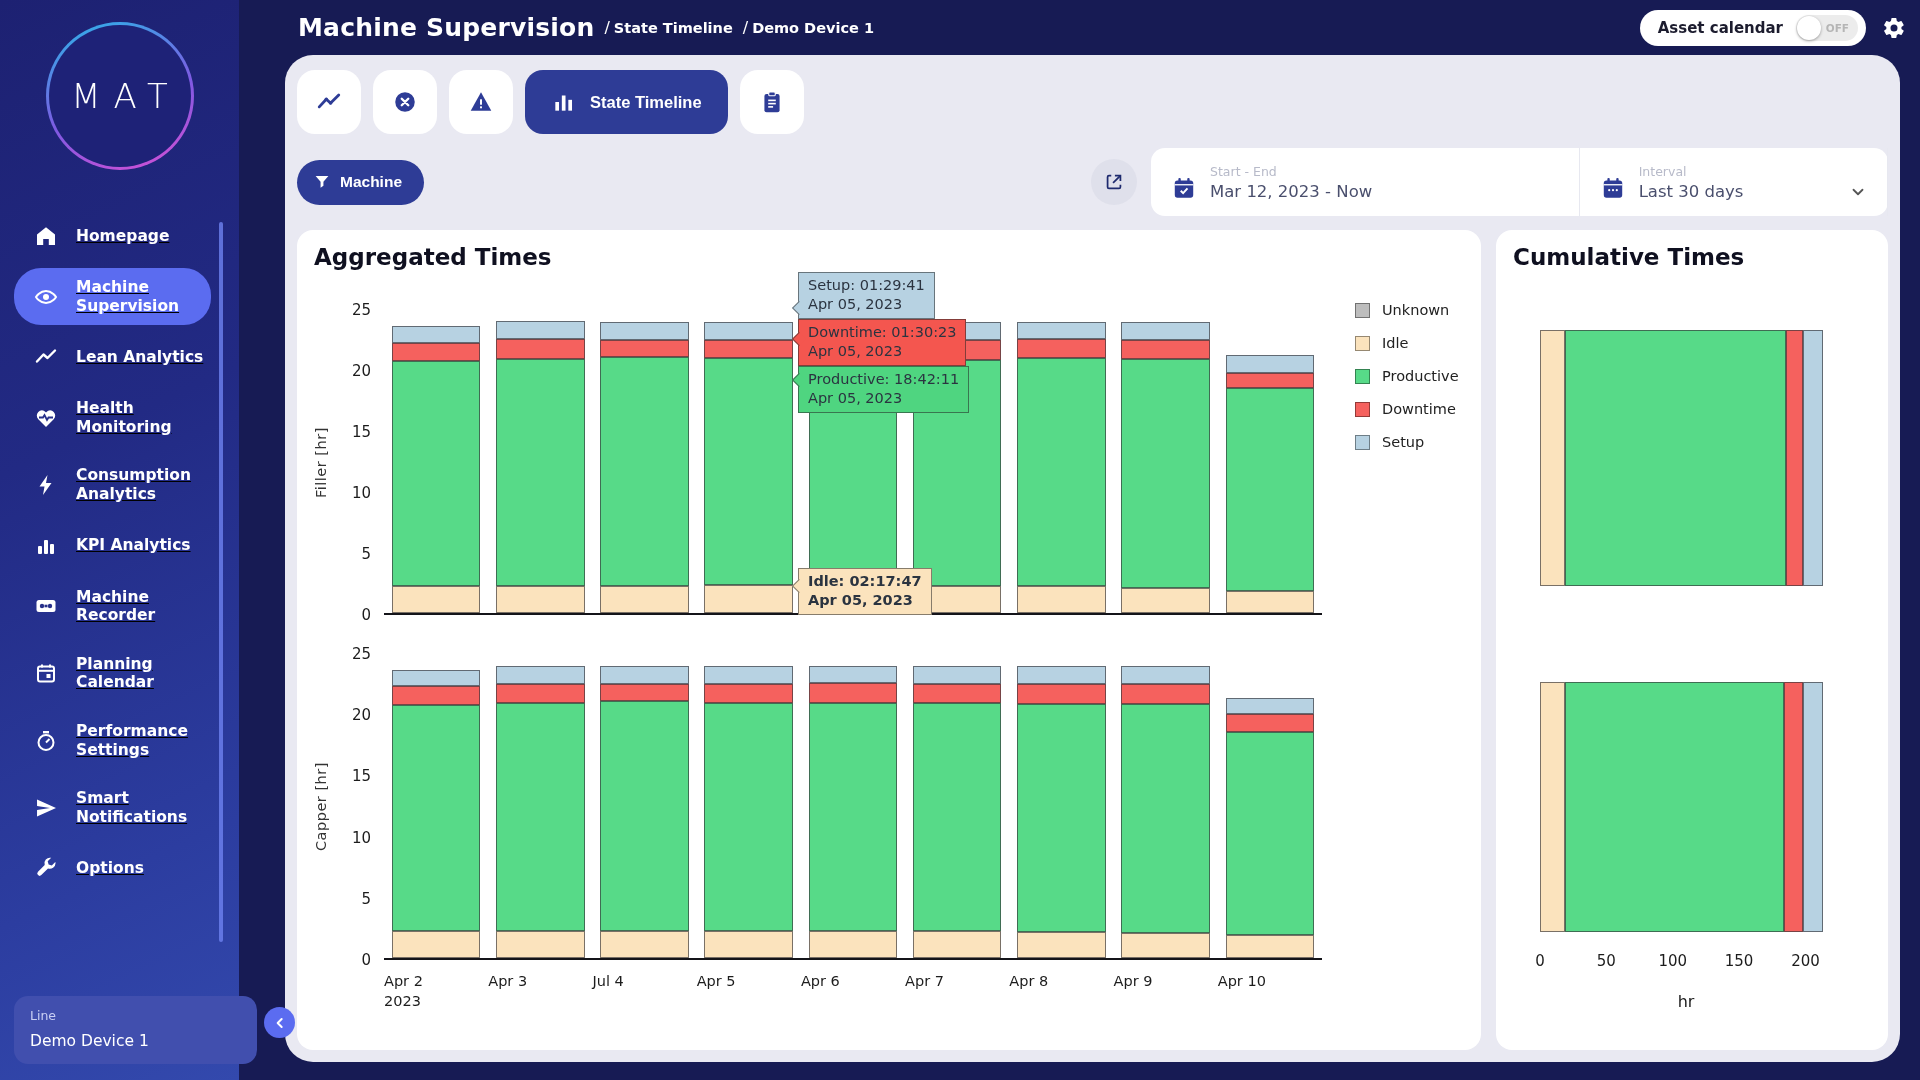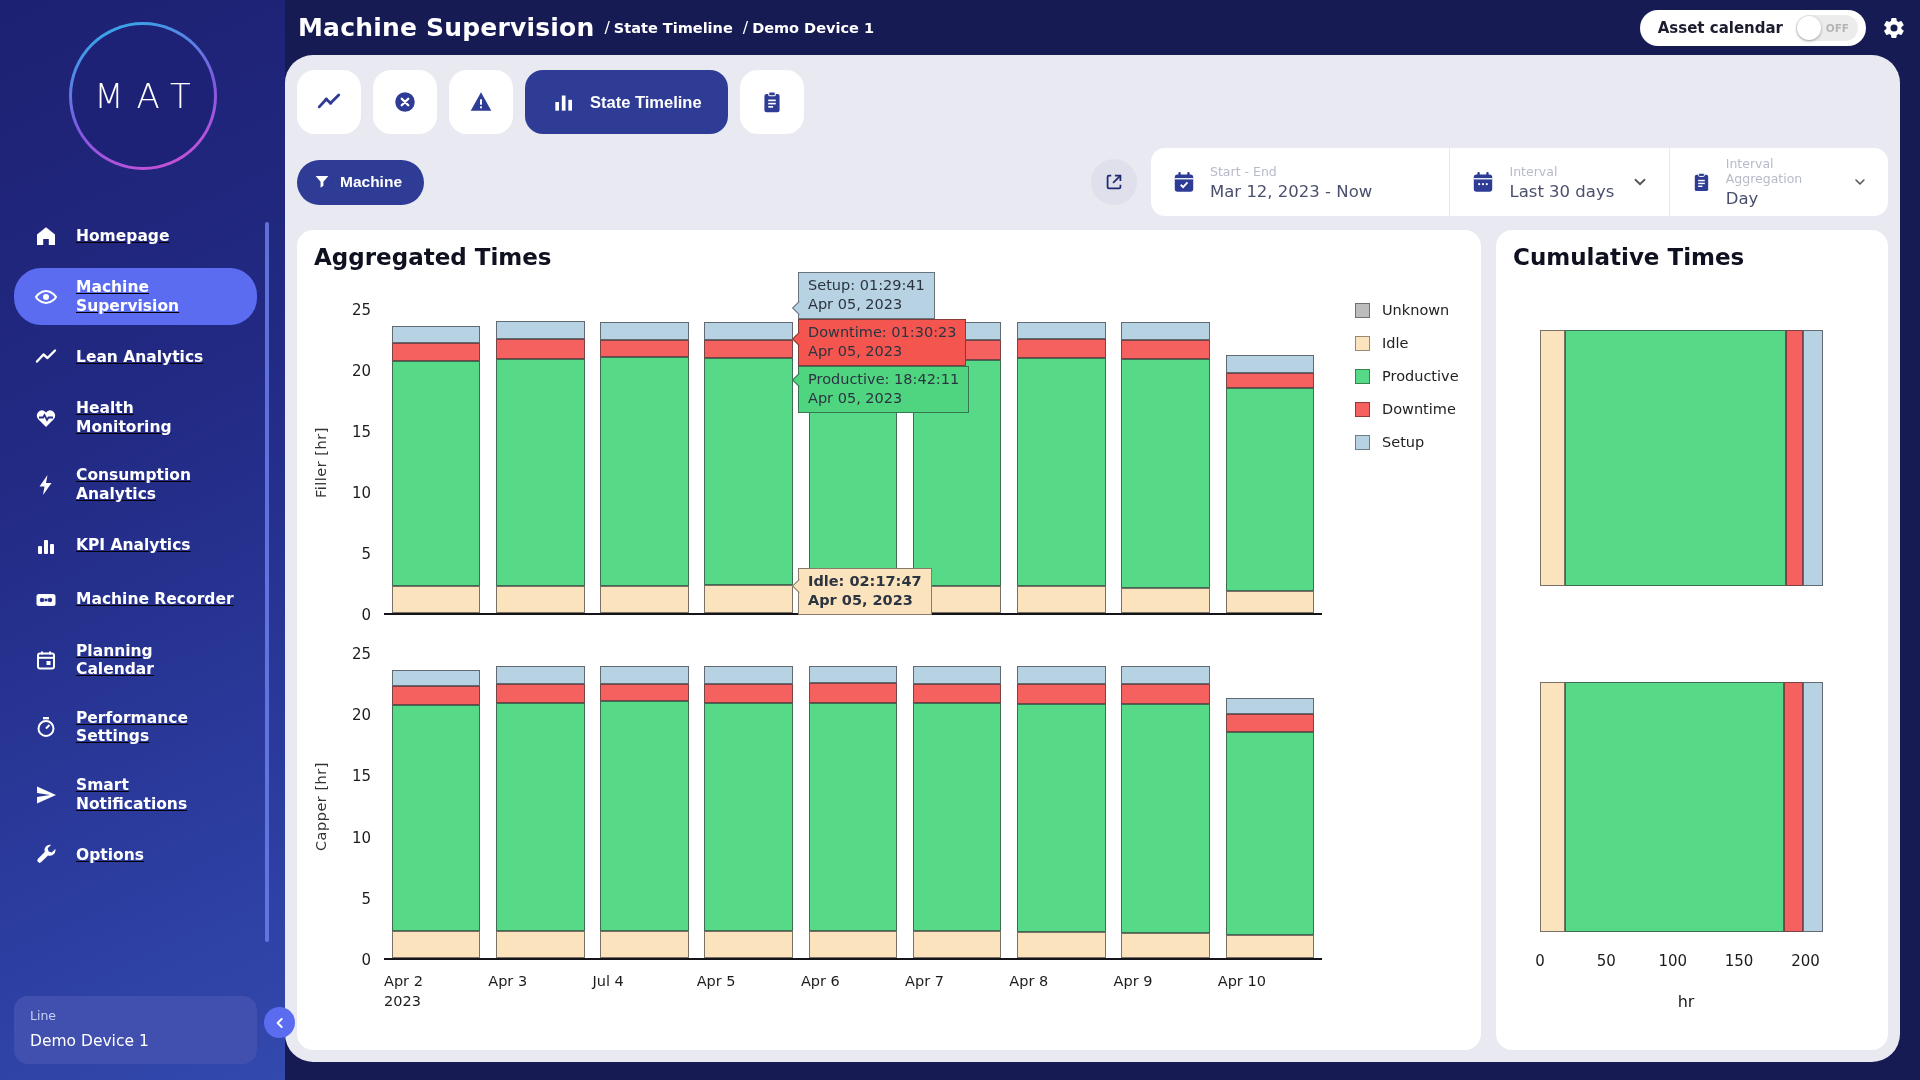--- a/index.html
+++ b/index.html
@@ -1,21 +1,21 @@
 <!DOCTYPE html>
 <html><head>
 <meta charset="utf-8">
 <style>
   * { margin:0; padding:0; box-sizing:border-box; }
   html,body { width:1920px; height:1080px; overflow:hidden; }
   body { font-family:"DejaVu Sans","Liberation Sans",sans-serif; background:#171b54; }
   .app { position:relative; width:1920px; height:1080px; }
 
   
-  .sidebar { position:absolute; left:0; top:0; bottom:0; width:285px;
+  .sidebar { position:absolute; left:0; top:0; bottom:0; width:239px;
     background:linear-gradient(155deg,#1d2172 0%,#222a84 40%,#2c3da0 78%,#3349ad 100%); }
   .logo { display:flex; justify-content:center; margin-top:22px; }
   .logo-ring { width:148px; height:148px; border-radius:50%; padding:3px;
     background:linear-gradient(160deg,#2ab6e9 0%,#7e5ae2 55%,#d94fd4 100%); }
   .logo-inner { width:100%; height:100%; border-radius:50%; background:#1e2277;
     display:flex; align-items:center; justify-content:center; }
   .logo-inner span { color:#fff; font-size:34px; font-weight:300; letter-spacing:13px; padding-left:13px; }
   .nav { margin-top:44px; display:flex; flex-direction:column; gap:10px; }
   .nav-item { display:flex; align-items:center; gap:18px; margin:0 28px 0 14px;
     padding:10px 6px 10px 20px; border-radius:27px; cursor:pointer;text-decoration:underline; }
@@ -63,21 +63,21 @@
 
   .filter-row { display:flex; align-items:center; margin-top:14px; }
   .machine-btn { height:45px; background:#2e3c96; color:#fff; border:none; border-radius:23px;
     padding:0 22px 0 16px; display:flex; align-items:center; gap:9px;
     font-size:15.5px; font-weight:700; cursor:pointer; }
   .fr-right { margin-left:auto; display:flex; align-items:center; gap:14px; }
   .export-btn { width:46px; height:46px; border-radius:50%; border:none; background:#dfe0eb;
     display:flex; align-items:center; justify-content:center; cursor:pointer; }
   .filter-panel { background:#fff; border-radius:14px; height:68px; display:flex;
     align-items:center; width:737px; }
-  .fsec { display:flex; align-items:center; gap:13px; padding:0 20px; flex:1; cursor:pointer; }
+  .fsec { display:flex; align-items:flex-end; gap:13px; padding:0 20px; flex:1; cursor:pointer; }
   .fsec.wide { flex:1.45; }
   .ftxt { display:flex; flex-direction:column; }
   .flabel { font-size:12.5px; color:#b7bac9; margin-bottom:3px; }
   .fvalue { font-size:16.5px; color:#4a4f6d; }
   .chev { margin-left:auto; }
   .fdiv { width:1px; height:100%; background:#e7e8f0; }
 
   .content-row { display:flex; gap:15px; margin-top:14px; flex:1; }
   .card { background:#fff; border-radius:16px; position:relative; }
   .agg-card { flex:1; }
@@ -364,36 +364,20 @@
               </svg>
             <div class="ftxt">
               <div class="flabel">Interval</div>
               <div class="fvalue">Last 30 days</div>
             </div>
             <svg class="chev" width="18" height="18" viewBox="0 0 24 24">
                 <path d="m6 9 6 6 6-6" stroke="#555" stroke-width="2.4" fill="none" stroke-linecap="round" stroke-linejoin="round"></path>
               </svg>
           </div>
           <div class="fdiv"></div>
-          <div class="fsec">
-            <svg width="26" height="26" viewBox="0 0 24 24">
-                <rect x="5" y="4.5" width="14" height="17" rx="2" fill="#2e3c96"></rect>
-                <rect x="9" y="2.8" width="6" height="3.4" rx="1" fill="#2e3c96" stroke="#fff"></rect>
-                <line x1="8.5" y1="10.5" x2="15.5" y2="10.5" stroke="#fff" stroke-width="1.5"></line>
-                <line x1="8.5" y1="13.5" x2="15.5" y2="13.5" stroke="#fff" stroke-width="1.5"></line>
-                <line x1="8.5" y1="16.5" x2="13" y2="16.5" stroke="#fff" stroke-width="1.5"></line>
-              </svg>
-            <div class="ftxt">
-              <div class="flabel">Interval Aggregation</div>
-              <div class="fvalue">Day</div>
-            </div>
-            <svg class="chev" width="18" height="18" viewBox="0 0 24 24">
-                <path d="m6 9 6 6 6-6" stroke="#555" stroke-width="2.4" fill="none" stroke-linecap="round" stroke-linejoin="round"></path>
-              </svg>
-          </div>
         </div>
       </div>
     </div>
 
     <div class="content-row">
 
       <section class="card agg-card">
         <h2>Aggregated Times</h2>
 
         <div class="ylab ylab1">Filler [hr]</div>

